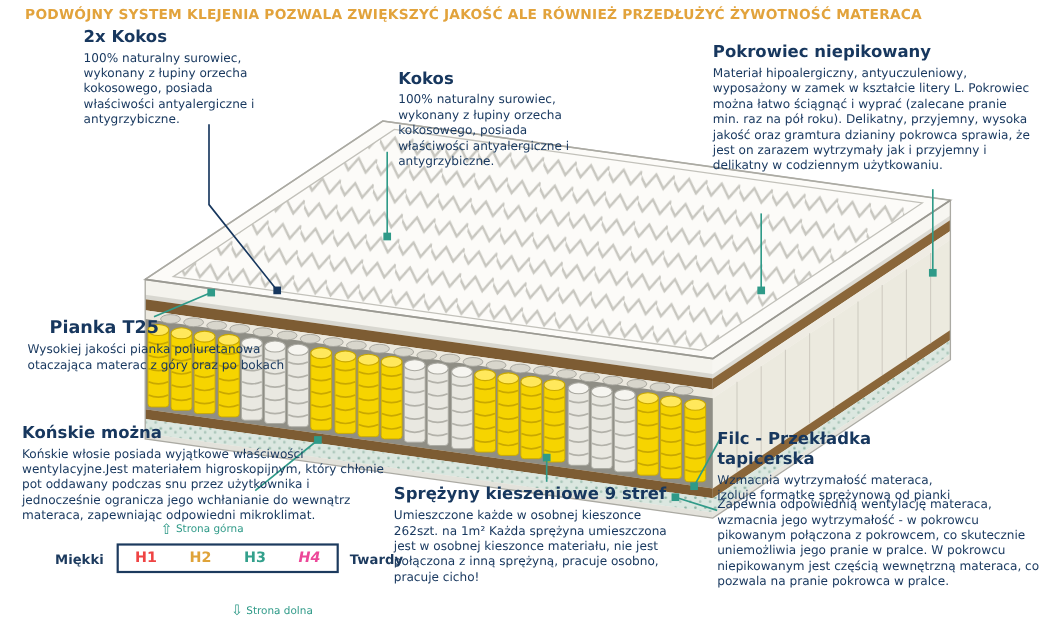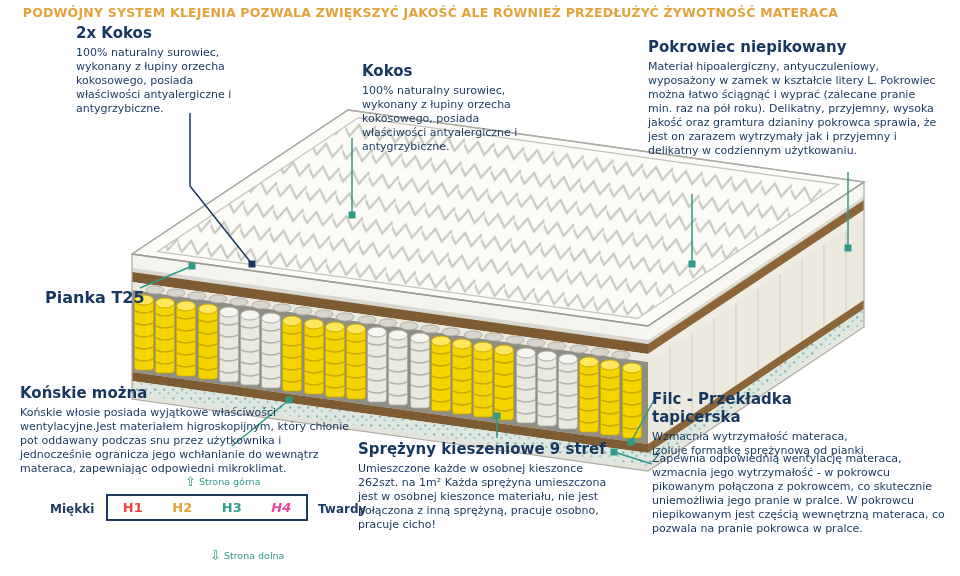--- a/index.html
+++ b/index.html
@@ -33,21 +33,21 @@
   .soft-label { left:50px;  top:502px; }
   .hard-label { left:318px; top:502px; }
   .scale-box {
     position:absolute; left:106px; top:494px; width:202px; height:27px;
     border:2px solid #1c3a5e; background:#ffffff;
     display:flex; align-items:center; justify-content:space-around;
     font-weight:bold; font-size:13px;
   }
   .side-note { position:absolute; color:#2f9a88; font-size:9.5px; white-space:nowrap; }
   .side-note .arrow { font-size:13px; margin-right:3px; vertical-align:-1px; }
-  .top-side    { left:146px; top:474px;margin-left:39px; }
+  .top-side    { left:146px; top:474px; }
   .bottom-side { left:210px; top:548px; }
 </style>
 </head>
 <body>
 
 <div class="canvas">
 
   <svg class="mattress" width="960" height="576" viewBox="0 0 960 576">
     <defs>
       <pattern id="zz" width="30" height="23" patternUnits="userSpaceOnUse" patternTransform="rotate(8)">
@@ -189,20 +189,21 @@
     <div class="note-body">100% naturalny surowiec, wykonany z łupiny orzecha kokosowego, posiada właściwości antyalergiczne i antygrzybiczne.</div>
   </div>
 
   <div class="note n-pokrowiec">
     <div class="note-title">Pokrowiec niepikowany</div>
     <div class="note-body">Materiał hipoalergiczny, antyuczuleniowy, wyposażony w zamek w kształcie litery L. Pokrowiec można łatwo ściągnąć i wyprać (zalecane pranie min. raz na pół roku). Delikatny, przyjemny, wysoka jakość oraz gramtura dzianiny pokrowca sprawia, że jest on zarazem wytrzymały jak i przyjemny i delikatny w codziennym użytkowaniu.</div>
   </div>
 
   <div class="note n-pianka">
     <div class="note-title">Pianka T25</div>
+    <div class="note-body">Wysokiej jakości pianka poliuretanowa otaczająca materac z góry oraz po bokach</div>
   </div>
 
   <div class="note n-wlosie">
     <div class="note-title">Końskie można</div>
     <div class="note-body">Końskie włosie posiada wyjątkowe właściwości wentylacyjne.Jest materiałem higroskopijnym, który chłonie pot oddawany podczas snu przez użytkownika i jednocześnie ogranicza jego wchłanianie do wewnątrz materaca, zapewniając odpowiedni mikroklimat.</div>
   </div>
 
   <div class="note n-sprezyny">
     <div class="note-title">Sprężyny kieszeniowe 9 stref</div>
     <div class="note-body">Umieszczone każde w osobnej kieszonce 262szt. na 1m² Każda sprężyna umieszczona jest w osobnej kieszonce materiału, nie jest połączona z inną sprężyną, pracuje osobno, pracuje cicho!</div>

